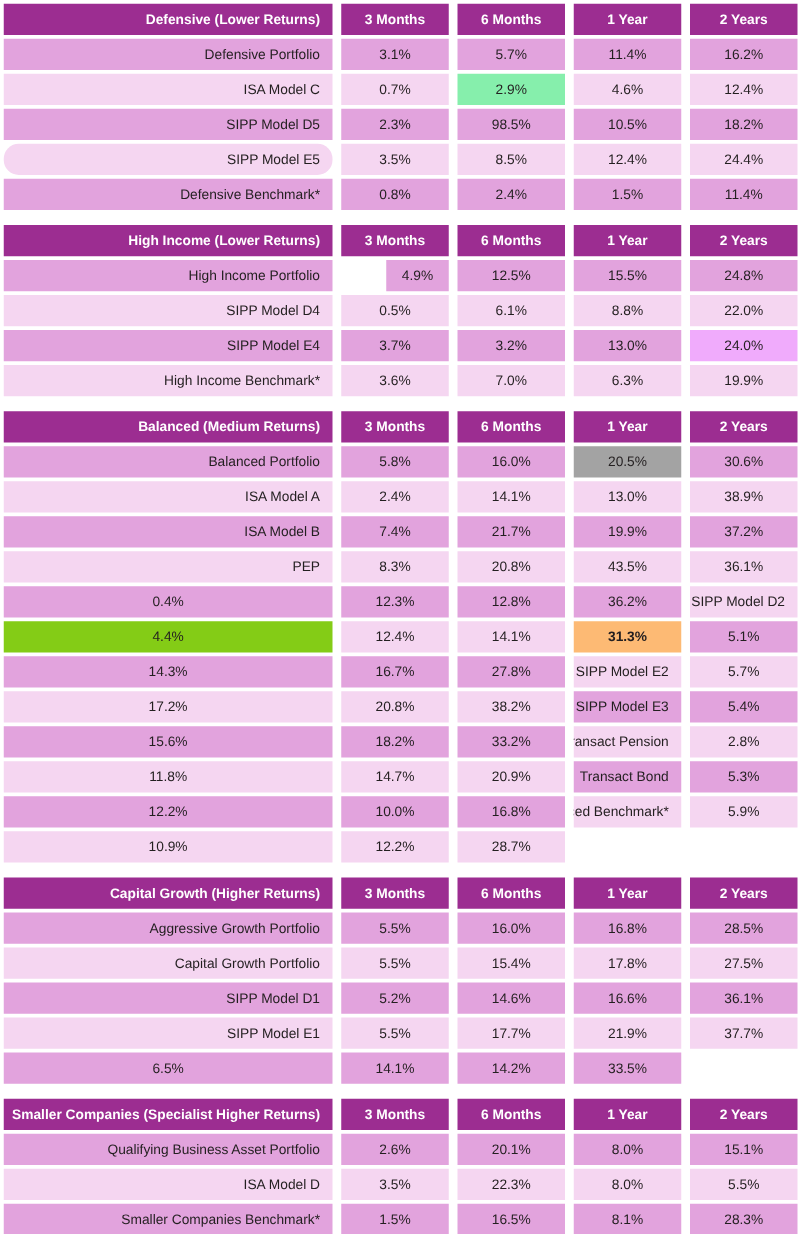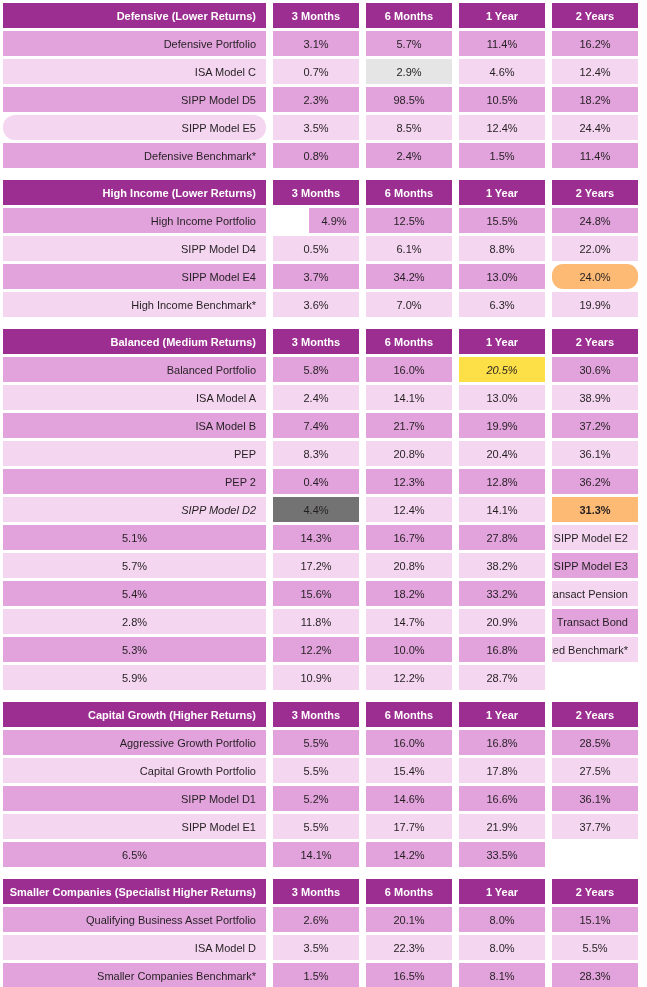--- a/index.html
+++ b/index.html
@@ -60,21 +60,21 @@
       <div class="cell header-cell col-cell" style="background: rgb(156, 45, 145);">6 Months</div>
       <div class="cell header-cell col-cell" style="background: rgb(156, 45, 145);">1 Year</div>
       <div class="cell header-cell col-cell" style="background: rgb(156, 45, 145);">2 Years</div>
       <div class="cell label-cell" style="background: rgb(226, 163, 221);">Defensive Portfolio</div>
       <div class="cell value-cell" style="background: rgb(226, 163, 221);">3.1%</div>
       <div class="cell value-cell" style="background: rgb(226, 163, 221);">5.7%</div>
       <div class="cell value-cell" style="background: rgb(226, 163, 221);">11.4%</div>
       <div class="cell value-cell" style="background: rgb(226, 163, 221);">16.2%</div>
       <div class="cell label-cell" style="background: rgb(245, 214, 241);">ISA Model C</div>
       <div class="cell value-cell" style="background: rgb(245, 214, 241);">0.7%</div>
-      <div class="cell value-cell" style="background: #e5e5e5;">2.9%</div>
+      <div class="cell value-cell" style="background: #86efac;">2.9%</div>
       <div class="cell value-cell" style="background: rgb(245, 214, 241);">4.6%</div>
       <div class="cell value-cell" style="background: rgb(245, 214, 241);">12.4%</div>
       <div class="cell label-cell" style="background: rgb(226, 163, 221);">SIPP Model D5</div>
       <div class="cell value-cell" style="background: rgb(226, 163, 221);">2.3%</div>
       <div class="cell value-cell" style="background: rgb(226, 163, 221);">98.5%</div>
       <div class="cell value-cell" style="background: rgb(226, 163, 221);">10.5%</div>
       <div class="cell value-cell" style="background: rgb(226, 163, 221);">18.2%</div>
       <div class="cell label-cell" style="background: rgb(245, 214, 241); border-radius: 12px;">SIPP Model E5</div>
       <div class="cell value-cell" style="background: rgb(245, 214, 241);">3.5%</div>
       <div class="cell value-cell" style="background: rgb(245, 214, 241);">8.5%</div>
@@ -97,62 +97,61 @@
       <div class="cell value-cell" style="background: rgb(226, 163, 221);">12.5%</div>
       <div class="cell value-cell" style="background: rgb(226, 163, 221);">15.5%</div>
       <div class="cell value-cell" style="background: rgb(226, 163, 221);">24.8%</div>
       <div class="cell label-cell" style="background: rgb(245, 214, 241);">SIPP Model D4</div>
       <div class="cell value-cell" style="background: rgb(245, 214, 241);">0.5%</div>
       <div class="cell value-cell" style="background: rgb(245, 214, 241);">6.1%</div>
       <div class="cell value-cell" style="background: rgb(245, 214, 241);">8.8%</div>
       <div class="cell value-cell" style="background: rgb(245, 214, 241);">22.0%</div>
       <div class="cell label-cell" style="background: rgb(226, 163, 221);">SIPP Model E4</div>
       <div class="cell value-cell" style="background: rgb(226, 163, 221);">3.7%</div>
-      <div class="cell value-cell" style="background: rgb(226, 163, 221);">34.2%</div>
+      <div class="cell value-cell" style="background: rgb(226, 163, 221);">3.2%</div>
       <div class="cell value-cell" style="background: rgb(226, 163, 221);">13.0%</div>
-      <div class="cell value-cell" style="background: #fdba74; border-radius: 11px;">24.0%</div>
+      <div class="cell value-cell" style="background: #f0abfc;">24.0%</div>
       <div class="cell label-cell" style="background: rgb(245, 214, 241);">High Income Benchmark*</div>
       <div class="cell value-cell" style="background: rgb(245, 214, 241);">3.6%</div>
       <div class="cell value-cell" style="background: rgb(245, 214, 241);">7.0%</div>
       <div class="cell value-cell" style="background: rgb(245, 214, 241);">6.3%</div>
       <div class="cell value-cell" style="background: rgb(245, 214, 241);">19.9%</div>
     </div>
     <div class="perf-table">
       <div class="cell header-cell title-cell" style="background: rgb(156, 45, 145);">Balanced (Medium Returns)</div>
       <div class="cell header-cell col-cell" style="background: rgb(156, 45, 145);">3 Months</div>
       <div class="cell header-cell col-cell" style="background: rgb(156, 45, 145);">6 Months</div>
       <div class="cell header-cell col-cell" style="background: rgb(156, 45, 145);">1 Year</div>
       <div class="cell header-cell col-cell" style="background: rgb(156, 45, 145);">2 Years</div>
       <div class="cell label-cell" style="background: rgb(226, 163, 221);">Balanced Portfolio</div>
       <div class="cell value-cell" style="background: rgb(226, 163, 221);">5.8%</div>
       <div class="cell value-cell" style="background: rgb(226, 163, 221);">16.0%</div>
-      <div class="cell value-cell" style="background: #fde047; font-style: italic;">20.5%</div>
+      <div class="cell value-cell" style="background: #a3a3a3;">20.5%</div>
       <div class="cell value-cell" style="background: rgb(226, 163, 221);">30.6%</div>
       <div class="cell label-cell" style="background: rgb(245, 214, 241);">ISA Model A</div>
       <div class="cell value-cell" style="background: rgb(245, 214, 241);">2.4%</div>
       <div class="cell value-cell" style="background: rgb(245, 214, 241);">14.1%</div>
       <div class="cell value-cell" style="background: rgb(245, 214, 241);">13.0%</div>
       <div class="cell value-cell" style="background: rgb(245, 214, 241);">38.9%</div>
       <div class="cell label-cell" style="background: rgb(226, 163, 221);">ISA Model B</div>
       <div class="cell value-cell" style="background: rgb(226, 163, 221);">7.4%</div>
       <div class="cell value-cell" style="background: rgb(226, 163, 221);">21.7%</div>
       <div class="cell value-cell" style="background: rgb(226, 163, 221);">19.9%</div>
       <div class="cell value-cell" style="background: rgb(226, 163, 221);">37.2%</div>
       <div class="cell label-cell" style="background: rgb(245, 214, 241);">PEP</div>
       <div class="cell value-cell" style="background: rgb(245, 214, 241);">8.3%</div>
       <div class="cell value-cell" style="background: rgb(245, 214, 241);">20.8%</div>
-      <div class="cell value-cell" style="background: rgb(245, 214, 241);">20.4%</div>
+      <div class="cell value-cell" style="background: rgb(245, 214, 241);">43.5%</div>
       <div class="cell value-cell" style="background: rgb(245, 214, 241);">36.1%</div>
-      <div class="cell label-cell" style="background: rgb(226, 163, 221);">PEP 2</div>
       <div class="cell value-cell" style="background: rgb(226, 163, 221);">0.4%</div>
       <div class="cell value-cell" style="background: rgb(226, 163, 221);">12.3%</div>
       <div class="cell value-cell" style="background: rgb(226, 163, 221);">12.8%</div>
       <div class="cell value-cell" style="background: rgb(226, 163, 221);">36.2%</div>
-      <div class="cell label-cell" style="background: rgb(245, 214, 241); font-style: italic;">SIPP Model D2</div>
-      <div class="cell value-cell" style="background: #737373;">4.4%</div>
+      <div class="cell label-cell" style="background: rgb(245, 214, 241);">SIPP Model D2</div>
+      <div class="cell value-cell" style="background: #84cc16;">4.4%</div>
       <div class="cell value-cell" style="background: rgb(245, 214, 241);">12.4%</div>
       <div class="cell value-cell" style="background: rgb(245, 214, 241);">14.1%</div>
       <div class="cell value-cell" style="background: #fdba74; font-weight: bold;">31.3%</div>
       <div class="cell value-cell" style="background: rgb(226, 163, 221);">5.1%</div>
       <div class="cell value-cell" style="background: rgb(226, 163, 221);">14.3%</div>
       <div class="cell value-cell" style="background: rgb(226, 163, 221);">16.7%</div>
       <div class="cell value-cell" style="background: rgb(226, 163, 221);">27.8%</div>
       <div class="cell label-cell" style="background: rgb(245, 214, 241);">SIPP Model E2</div>
       <div class="cell value-cell" style="background: rgb(245, 214, 241);">5.7%</div>
       <div class="cell value-cell" style="background: rgb(245, 214, 241);">17.2%</div>

